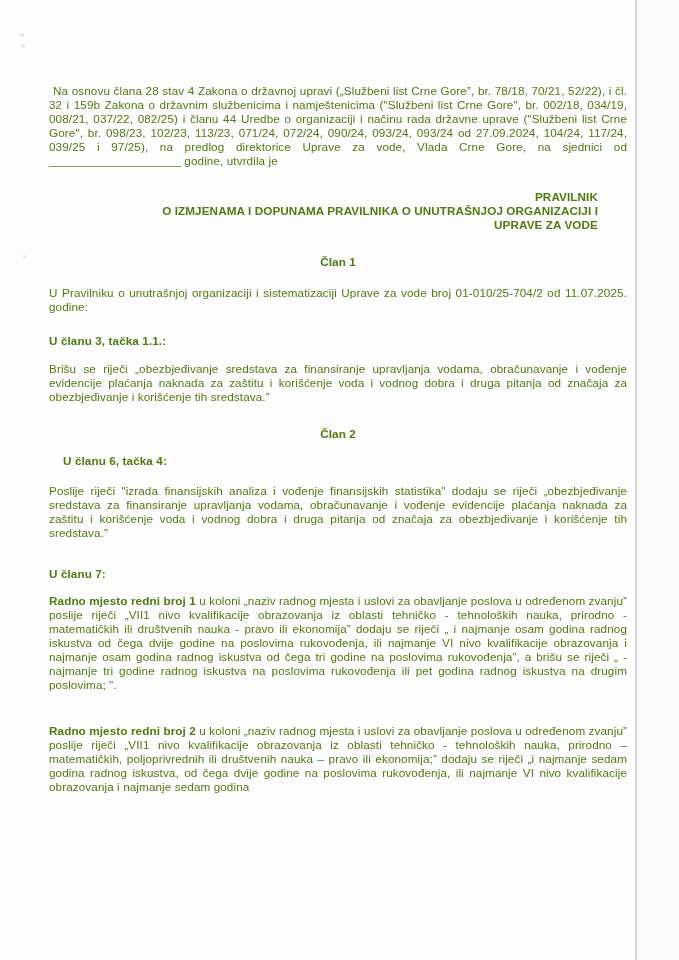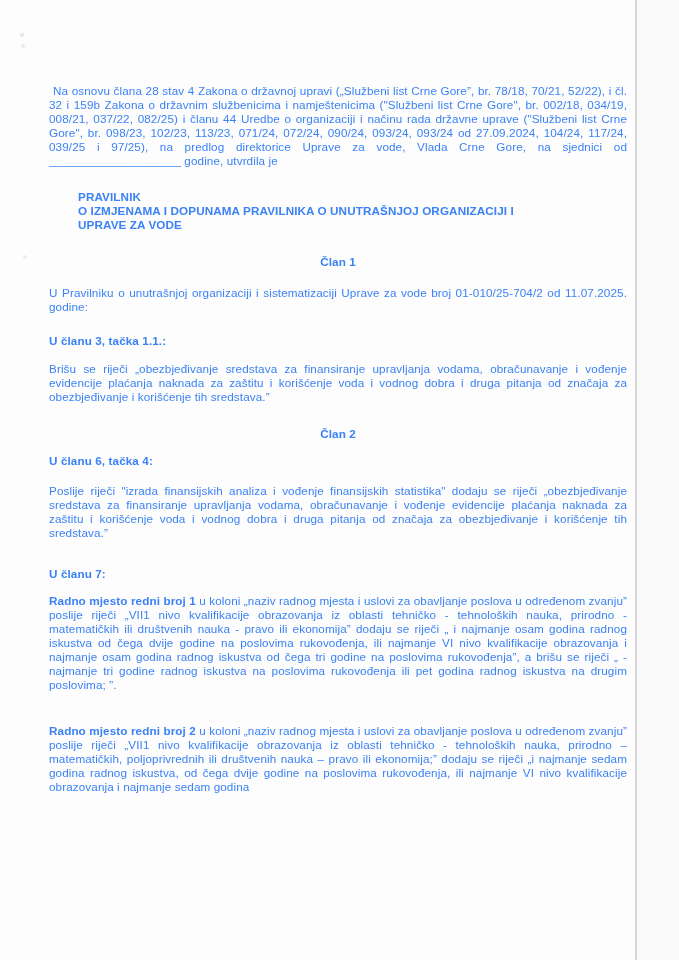--- a/index.html
+++ b/index.html
@@ -6,21 +6,21 @@
   html, body { width:679px; height:960px; }
   body {
     background:#ffffff;
     font-family:"Liberation Sans", sans-serif;
   }
   .page {
     position:relative;
     width:679px; height:960px;
     background:#fdfdfd;
     overflow:hidden;
-    color:#3b82f6;
+    color:#4d7c0f;
   }
   .edge-strip {
     position:absolute; top:0; left:637px; right:0; height:100%;
     background:#fafafa;
   }
   .page-edge-line {
     position:absolute; top:0; left:635px; width:2px; height:100%;
     background:#d6d6d8;
   }
   .scan-artifact {
@@ -33,34 +33,34 @@
     position:absolute; top:84px; left:49px; width:578px;
     font-size:11.7px; line-height:14px;
     text-align:justify;
     letter-spacing:0.1px;
     filter:blur(0.2px);
   }
   .preamble { text-indent:4px; }
   .title-block {
     margin:22px auto 0 auto;
     width:520px;
-    text-align:left;
+    text-align:right;
     font-weight:bold;
   }
   .clan-heading {
     text-align:center;
     font-weight:bold;
   }
   .clan-1 { margin-top:23px; }
   .clan-2 { margin-top:23px; }
   .clan-3 { margin-top:11px; }
   .p-intro   { margin-top:17px; }
   .sub-heading { font-weight:bold; }
   .sub-1 { margin-top:20px; }
-  .sub-2 { margin-top:13px; }
+  .sub-2 { margin-top:13px;margin-left:14px; }
   .sub-3 { margin-top:27px; }
   .body-1 { margin-top:14px; }
   .body-2 { margin-top:16px; }
   .rm-1   { margin-top:13px; }
   .rm-2   { margin-top:32px; }
   .lead-bold { font-weight:bold; }
 </style>
 </head>
 <body>
 

